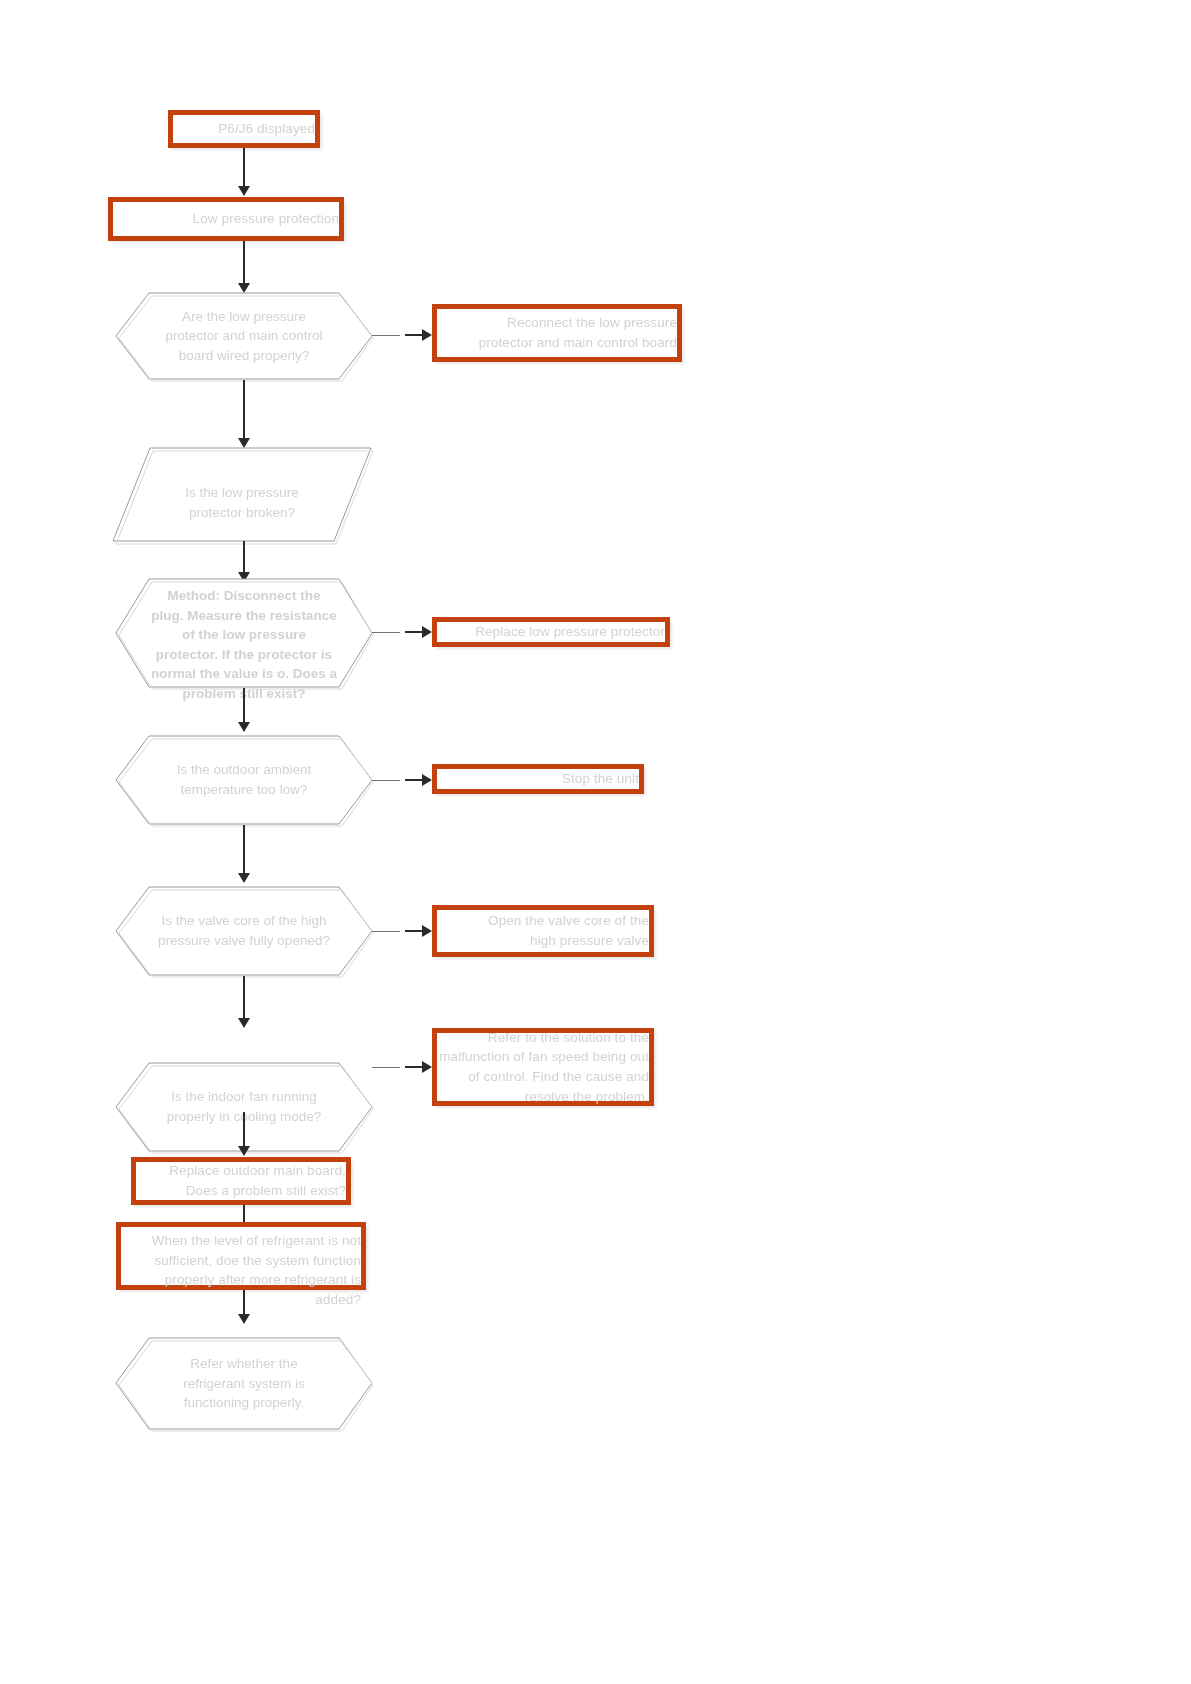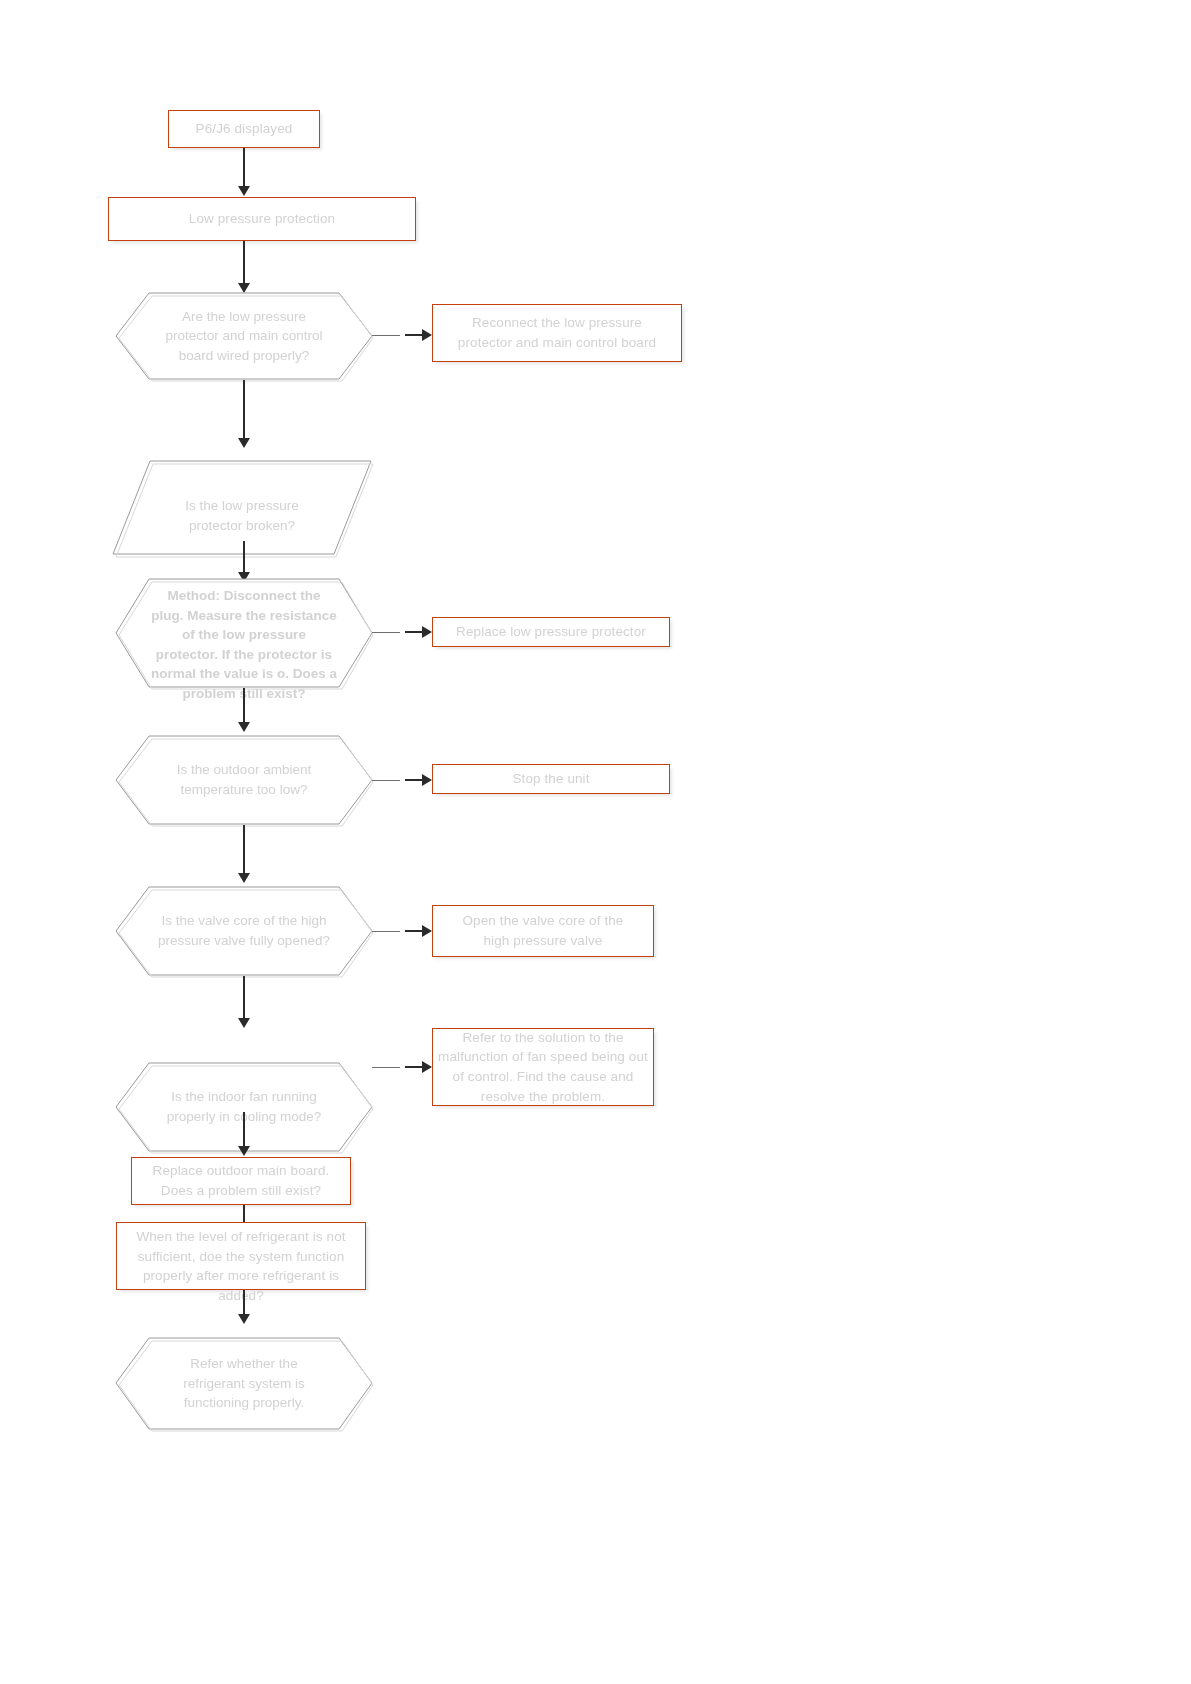--- a/index.html
+++ b/index.html
@@ -43,21 +43,22 @@
     white-space: pre-line;
     color: #d2d2d2;
   }
 
   
   .rect {
     border: 1px solid #6f6f6f;
     box-shadow: 3px 3px 3px -1px rgba(0,0,0,0.10);
   }
   .rect.dark {
-    border: 1px solid #c2410c;
+    border: 5px solid #c2410c;
+    text-align: right;
   }
 
   
   .shape-wrap {
     position: absolute;
   }
   .shape-wrap svg {
     position: absolute;
     left: 0; top: 0;
     overflow: visible;
@@ -118,21 +119,21 @@
 
 <div class="canvas">
 
   <div class="node rect dark" style="left:168px; top:110px; width:152px; height:38px;">
     <span class="txt">P6/J6 displayed</span>
   </div>
 
   <div class="conn vline" style="left:243px; top:148px; width:2px; height:40px;"></div>
   <div class="arrow-down" style="left:238px; top:186px;"></div>
 
-  <div class="node rect dark" style="left:108px; top:197px; width:308px; height:44px;">
+  <div class="node rect dark" style="left:108px; top:197px; width:236px; height:44px;">
     <span class="txt">Low pressure protection</span>
   </div>
 
   <div class="conn vline" style="left:243px; top:241px; width:2px; height:45px;"></div>
   <div class="arrow-down" style="left:238px; top:283px;"></div>
 
   <div class="shape-wrap" style="left:115px; top:292px; width:258px; height:88px;">
     <svg width="258" height="88" viewBox="0 0 258 88">
       <polygon points="34,1 224,1 257,44 224,87 34,87 1,44" fill="#ffffff" stroke="#9a9a9a" stroke-width="1"></polygon>
       <polygon points="37,4 227,4 258,46 227,89 37,89 4,46" fill="none" stroke="#d8d8d8" stroke-width="1"></polygon>
@@ -147,21 +148,21 @@
   <div class="arrow-right" style="left:422px; top:329px;"></div>
 
   <div class="node rect dark" style="left:432px; top:304px; width:250px; height:58px;">
     <span class="txt">Reconnect the low pressure
 protector and main control board</span>
   </div>
 
   <div class="conn vline" style="left:243px; top:380px; width:2px; height:62px;"></div>
   <div class="arrow-down" style="left:238px; top:438px;"></div>
 
-  <div class="shape-wrap" style="left:112px; top:460px; width:260px; height:111px;">
+  <div class="shape-wrap" style="left:112px; top:447px; width:260px; height:111px;">
     <svg width="260" height="95" viewBox="0 0 260 95">
       <polygon points="38,1 259,1 222,94 1,94" fill="#ffffff" stroke="#9a9a9a" stroke-width="1"></polygon>
       <polygon points="41,4 261,4 224,97 4,97" fill="none" stroke="#d8d8d8" stroke-width="1"></polygon>
     </svg>
     <div class="label">Is the low pressure
 protector broken?</div>
   </div>
 
   <div class="conn vline" style="left:243px; top:541px; width:2px; height:35px;"></div>
   <div class="arrow-down" style="left:238px; top:572px;"></div>
@@ -196,21 +197,21 @@
       <polygon points="37,4 227,4 258,47 227,91 37,91 4,47" fill="none" stroke="#d8d8d8" stroke-width="1"></polygon>
     </svg>
     <div class="label">Is the outdoor ambient
 temperature too low?</div>
   </div>
 
   <div class="stub" style="left:372px; top:780px; width:28px;"></div>
   <div class="conn hline" style="left:405px; top:779px; width:22px;"></div>
   <div class="arrow-right" style="left:422px; top:774px;"></div>
 
-  <div class="node rect dark" style="left:432px; top:764px; width:238px; height:30px;">
+  <div class="node rect dark" style="left:432px; top:764px; width:212px; height:30px;">
     <span class="txt">Stop the unit</span>
   </div>
 
   <div class="conn vline" style="left:243px; top:825px; width:2px; height:52px;"></div>
   <div class="arrow-down" style="left:238px; top:873px;"></div>
 
   <div class="shape-wrap" style="left:115px; top:886px; width:258px; height:90px;">
     <svg width="258" height="90" viewBox="0 0 258 90">
       <polygon points="34,1 224,1 257,45 224,89 34,89 1,45" fill="#ffffff" stroke="#9a9a9a" stroke-width="1"></polygon>
       <polygon points="37,4 227,4 258,47 227,91 37,91 4,47" fill="none" stroke="#d8d8d8" stroke-width="1"></polygon>

